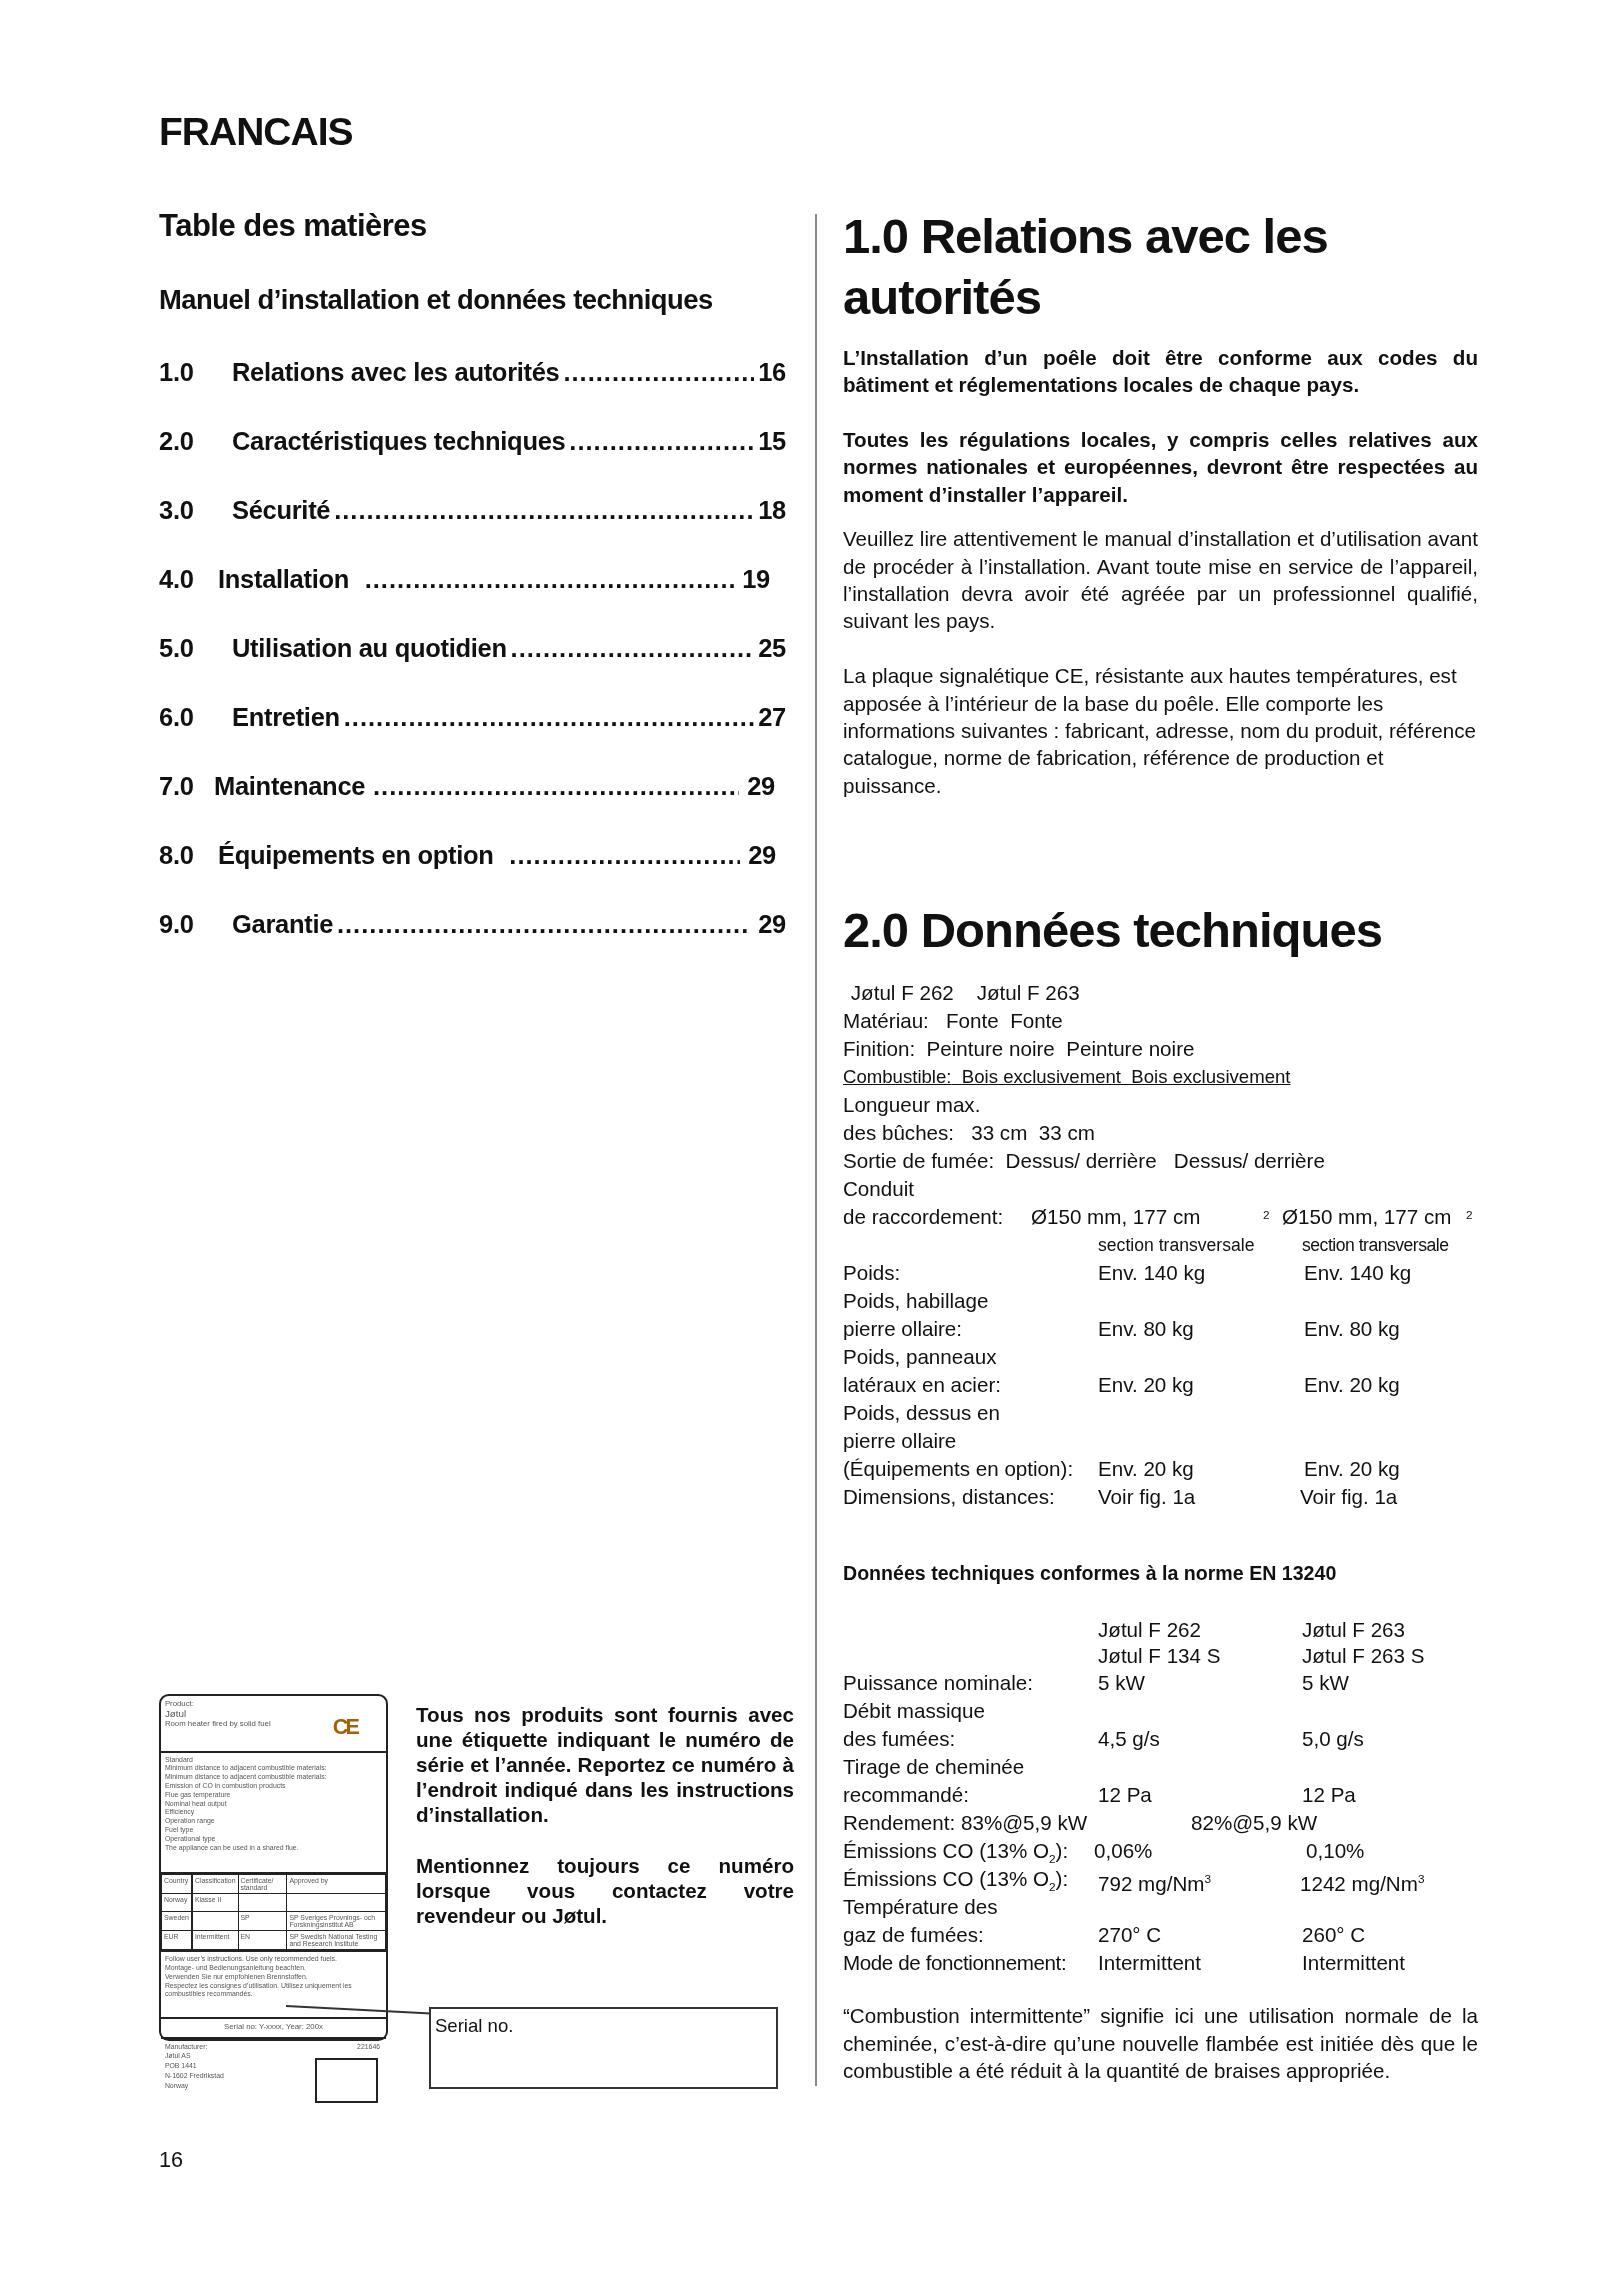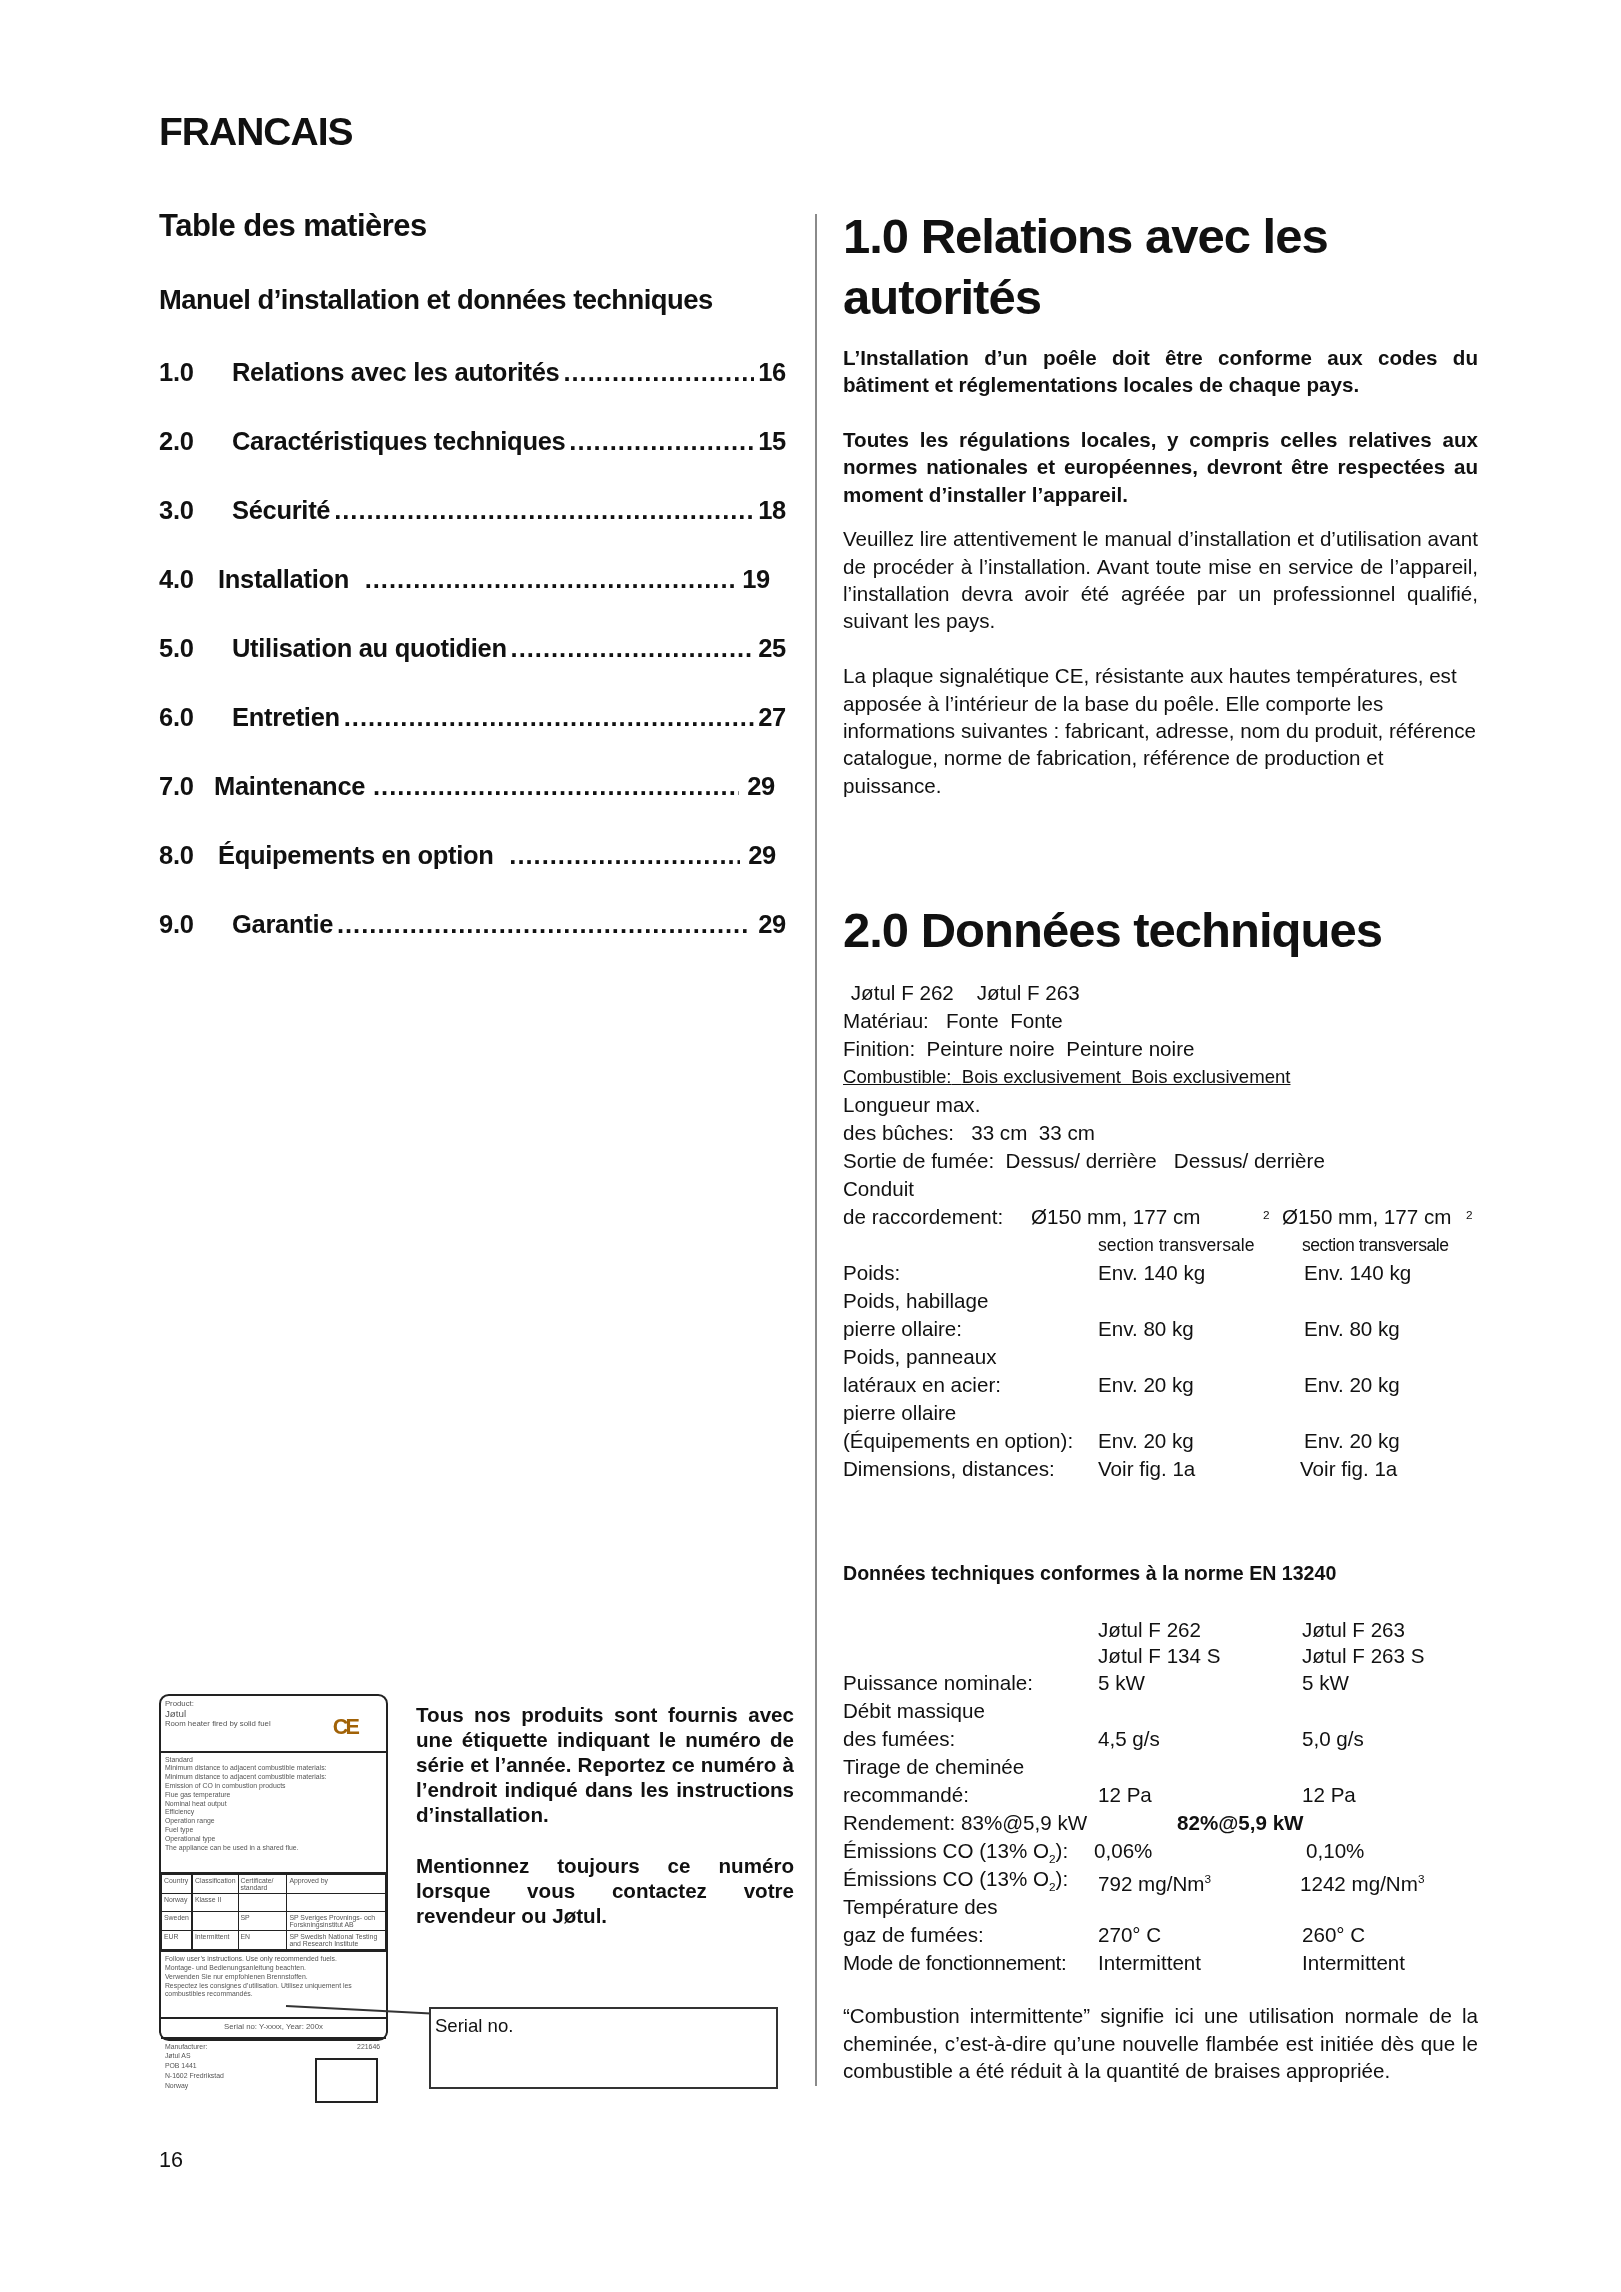--- a/index.html
+++ b/index.html
@@ -257,20 +257,23 @@
       </div>
     <div class="spec-row">
         <span class="spec-lbl">Poids, panneaux</span>
       </div>
     <div class="spec-row">
         <span class="spec-lbl">latéraux en acier:</span>
         <span class="c1">Env. 20 kg</span>
         <span class="c2">Env. 20 kg</span>
       </div>
     <div class="spec-row">
+        <span class="spec-lbl">Poids, dessus en</span>
+      </div>
+    <div class="spec-row">
         <span class="spec-lbl">pierre ollaire</span>
       </div>
     <div class="spec-row">
         <span class="spec-lbl">(Équipements en option):</span>
         <span class="c1">Env. 20 kg</span>
         <span class="c2">Env. 20 kg</span>
       </div>
     <div class="spec-row">
       <span class="spec-lbl">Dimensions, distances:</span>
       <span class="c1"><span>Voir </span><span class="b">fig. 1a</span></span>
@@ -307,21 +310,21 @@
         <span class="spec-lbl">Tirage de cheminée</span>
       </div>
     <div class="spec-row">
         <span class="spec-lbl">recommandé:</span>
         <span class="c1">12 Pa</span>
         <span class="c2" style="left:459px">12 Pa</span>
       </div>
     <div class="spec-row">
       <span class="spec-lbl">Rendement:</span>
       <span style="position:absolute; left:118px; white-space:nowrap;">83%@5,9 kW</span>
-      <span style="position:absolute; left:334px; white-space:nowrap;font-weight:bold;">82%@5,9 kW</span>
+      <span style="position:absolute; left:348px; white-space:nowrap;">82%@5,9 kW</span>
     </div>
     <div class="spec-row">
       <span class="spec-lbl"><span>Émissions CO (13% O</span><span class="sub">2</span><span>):</span></span>
       <span class="c1" style="left:251px">0,06%</span>
       <span class="c2" style="left:463px">0,10%</span>
     </div>
     <div class="spec-row">
       <span class="spec-lbl"><span>Émissions CO (13% O</span><span class="sub">2</span><span>):</span></span>
       <span class="c1" style="left:255px"><span>792 mg/Nm</span><span class="sup">3</span></span>
       <span class="c2" style="left:457px"><span>1242 mg/Nm</span><span class="sup">3</span></span>

